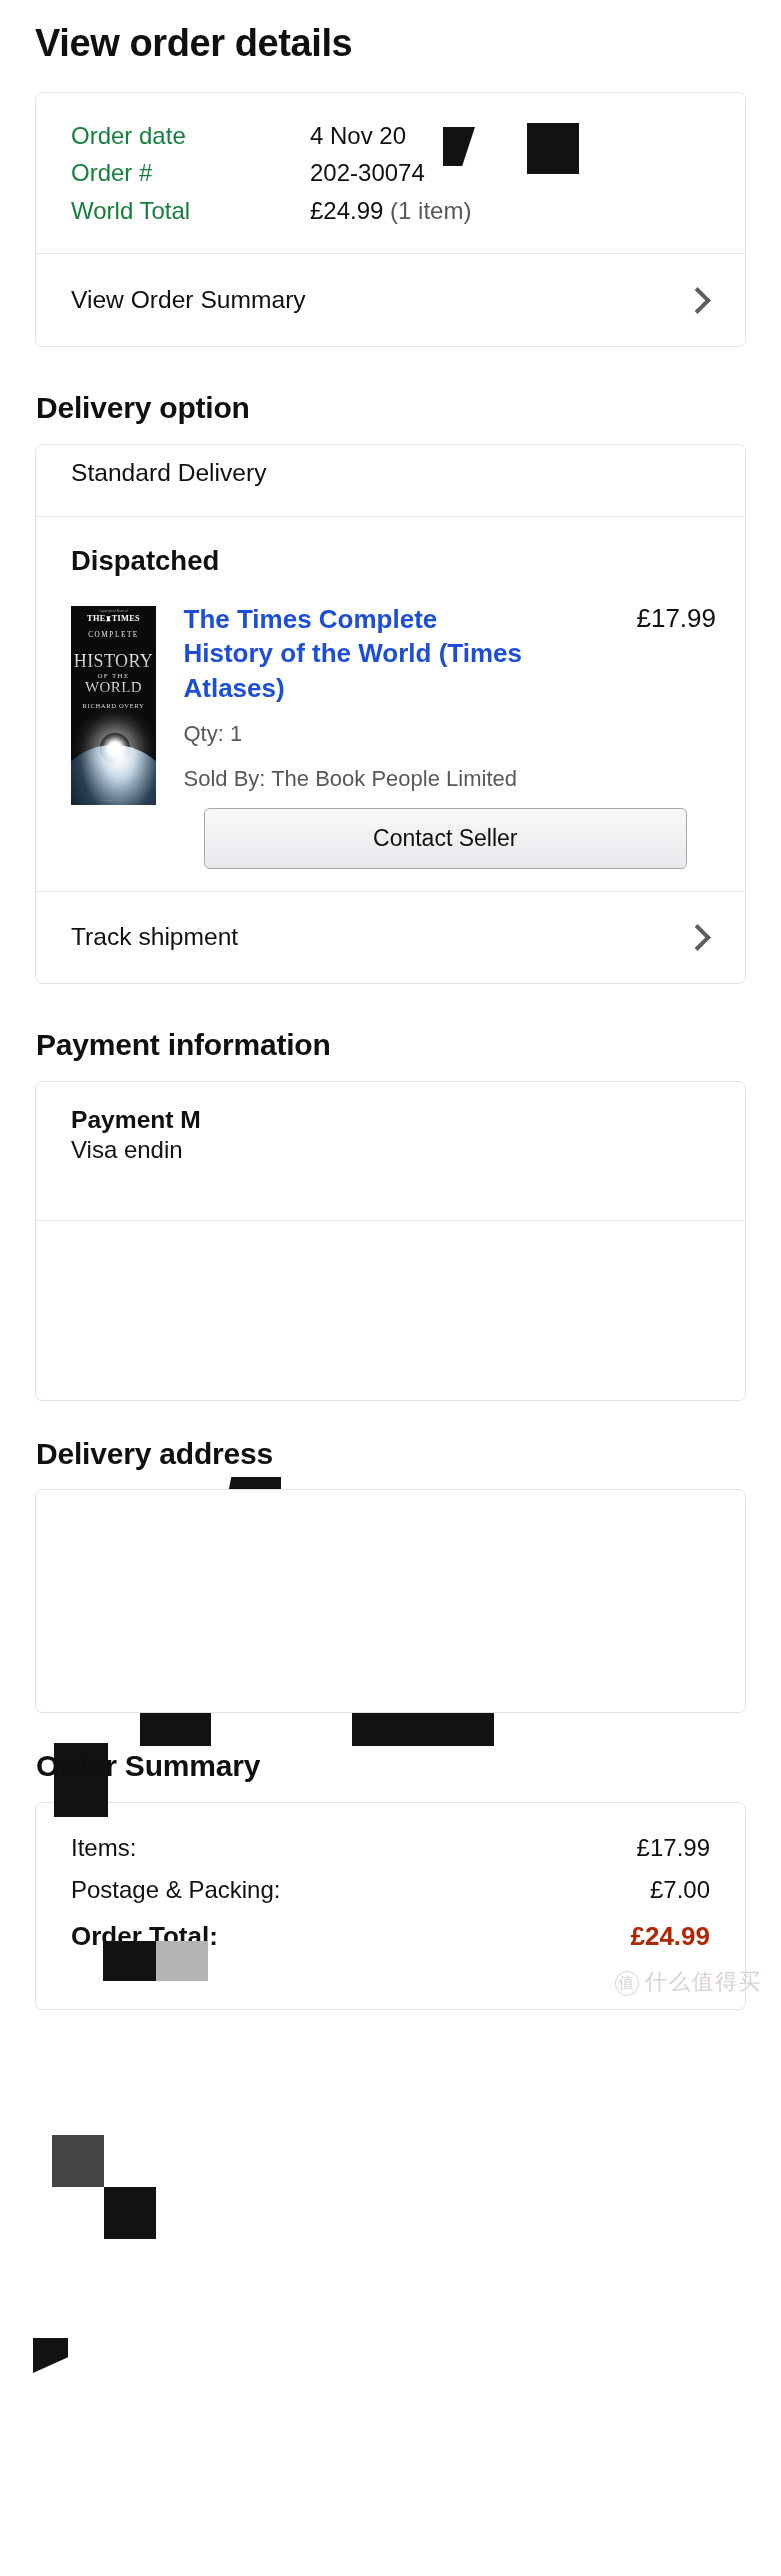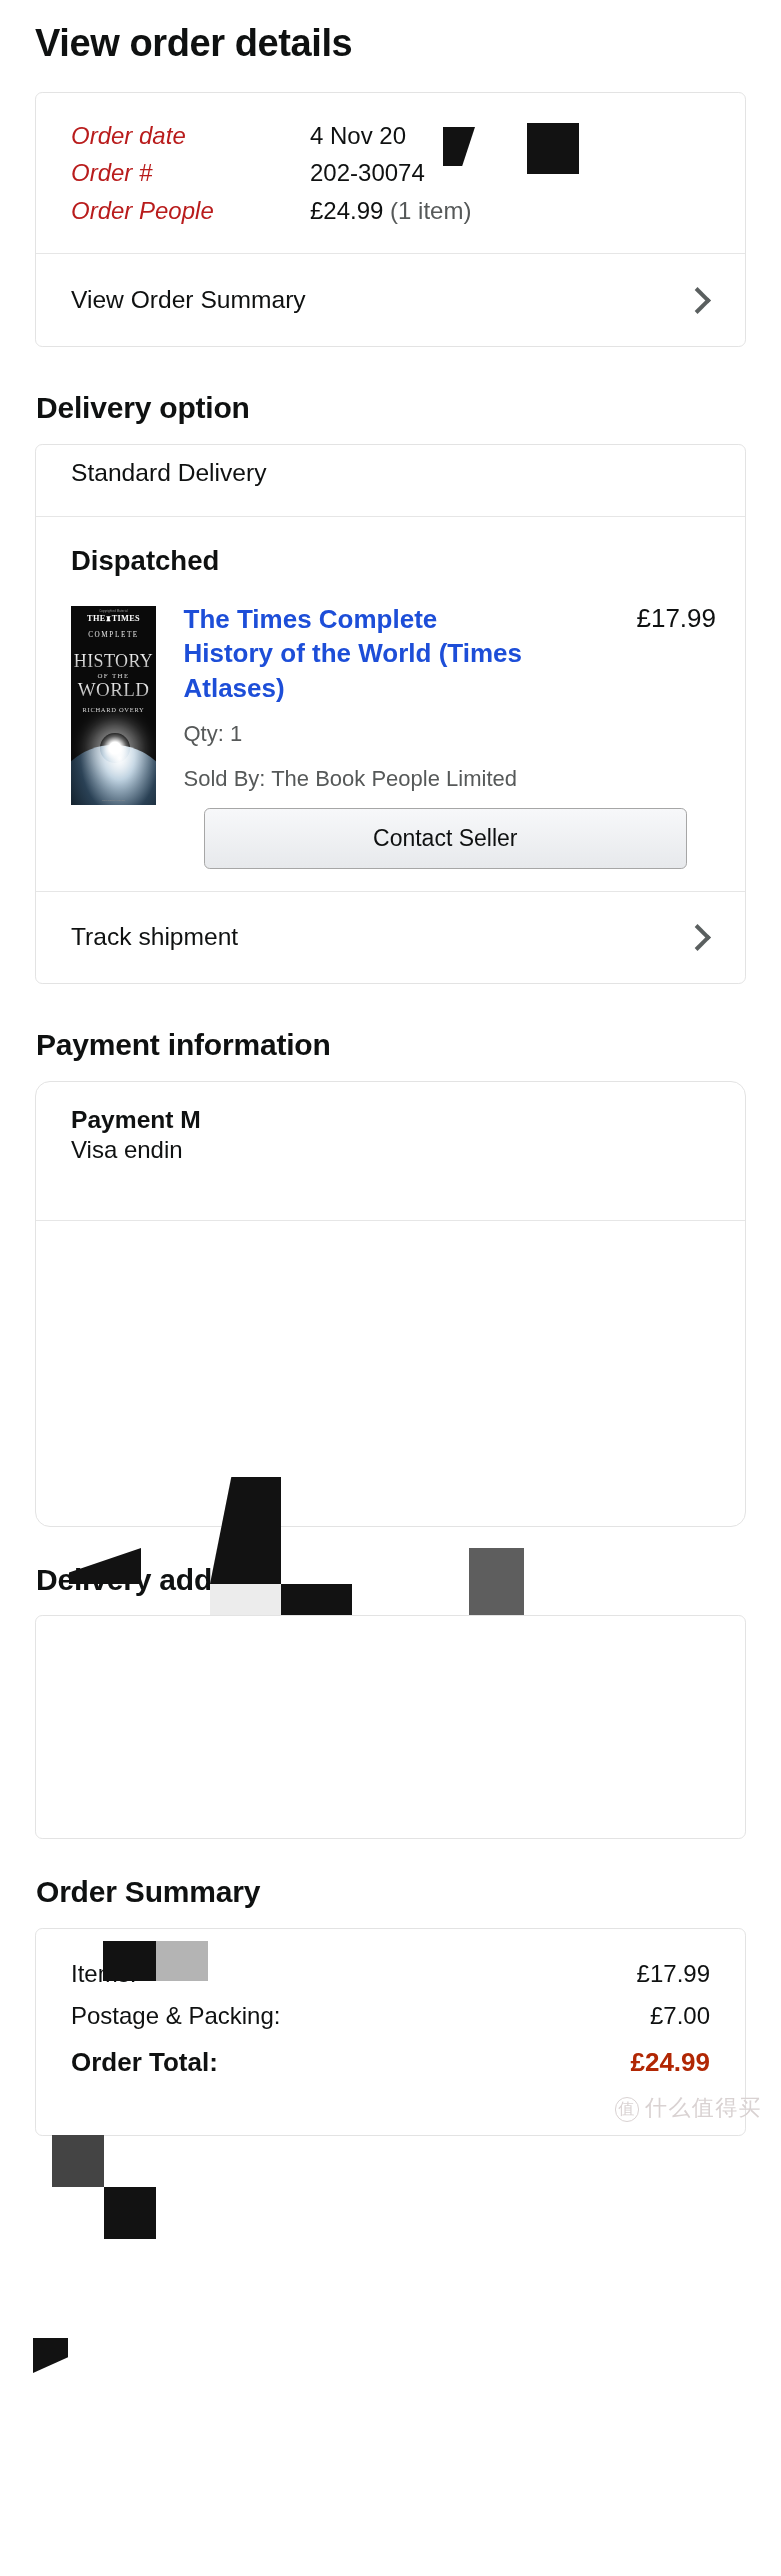--- a/index.html
+++ b/index.html
@@ -48,21 +48,21 @@
   .divider { height: 0.7px; background: #e6e6e6; width: 100%; }
 
   
   .info-table { width: 100%; border-collapse: collapse; }
   .info-table td {
     font-size: 24px;
     line-height: 1.55;
     padding: 0;
     vertical-align: top;
   }
-  .info-label { color: #b91c1c; width: 239px; font-style: italic; }
+  .info-label { color: #15803d; width: 239px; }
   .info-value { color: #0f1111; position: relative; }
   .muted { color: #565959; }
 
   
   .chevron-row {
     display: flex;
     align-items: center;
     justify-content: space-between;
     padding: 32px 32px 32px 35px;
     cursor: pointer;
@@ -119,21 +119,21 @@
     font-family: "Liberation Serif", serif; font-size: 18px;
     letter-spacing: 0.4px; margin-top: 13px; line-height: 1;
     background: linear-gradient(#ffffff, #a9a9a9);
     -webkit-background-clip: text; background-clip: text; color: transparent;
   }
   .bc-ofthe {
     font-family: "Liberation Serif", serif; font-size: 6.9px;
     letter-spacing: 1.4px; margin-top: 2.9px; color: #dcdcdc;
   }
   .bc-world {
-    font-family: "Liberation Serif", serif; font-size: 19px;
+    font-family: "Liberation Serif", serif; font-size: 15px;
     letter-spacing: 0.4px; margin-top: 0.7px; line-height: 1;
     background: linear-gradient(#ffffff, #a0a0a0);
     -webkit-background-clip: text; background-clip: text; color: transparent;
   }
   .bc-author {
     font-family: "Liberation Serif", serif; font-size: 6.5px;
     letter-spacing: 0.7px; margin-top: 6.5px; color: #d8d8d8;
   }
   .bc-footmark {
     position: absolute; bottom: 2.9px; left: 0; right: 0; text-align: center;
@@ -229,21 +229,21 @@
           <td class="info-label">Order date</td>
           <td class="info-value">4 Nov 20</td>
         </tr>
         <tr>
           <td class="info-label">Order #</td>
           <td class="info-value">
             <span>202-30074</span>
           </td>
         </tr>
         <tr>
-          <td class="info-label">Order People</td>
+          <td class="info-label">World Total</td>
           <td class="info-value">
             <span>£24.99</span>
             <span class="muted">(1 item)</span>
           </td>
         </tr>
       </tbody>
         </table>
     </div>
 
     <div class="divider"></div>
@@ -309,21 +309,21 @@
       <span class="label">Track shipment</span>
       <span class="chev"></span>
     </div>
   </div>
 
   <div class="spacer-60"></div>
 
   <div class="section-heading">Payment information</div>
   <div class="spacer-24"></div>
 
-  <div class="card redact-area" style="height:446px;border-radius:15px;">
+  <div class="card redact-area" style="height:320px;">
     <div class="pay-head">
       <div class="pay-title">Payment M</div>
       <div class="pay-sub">Visa endin</div>
     </div>
     <div class="divider" style="margin-top:48px;"></div>
   </div>
 
   <div class="rd wedge" style="left:69px;  top:1548px; width:72px; height:36px;"></div>
   <div class="rd wedge2" style="left:210px; top:1477px; width:71px;  height:107px;"></div>
   <div class="rd white" style="left:210px; top:1584px; width:71px;  height:81px;"></div>

